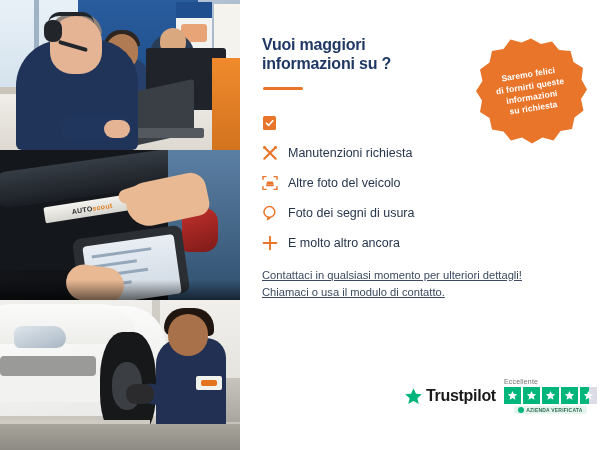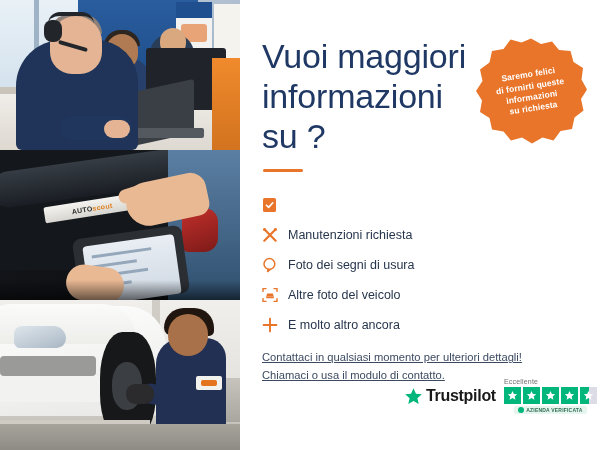--- a/index.html
+++ b/index.html
@@ -149,21 +149,21 @@
   .p3 .floor { position:absolute; left:0; bottom:0; width:240px; height:26px;
              background:linear-gradient(180deg,#a7a49c,#8e8b84); }
 
   
   .content {
     position: relative;
     flex: 1; padding: 36px 26px 0 22px;
     background:#ffffff;
   }
   .headline {
-    color:#1f3864; font-size:34px; line-height:1.18; font-weight:normal;
+    color:#1f3864; font-size:16px; line-height:1.18; font-weight:bold;
     letter-spacing:-.2px; max-width:215px;
   }
   .rule { width:40px; height:3px; background:#e8752a; margin:13px 0 0 1px; border-radius:2px; }
 
   
   .badge-wrap { position:absolute; right:13px; top:36px; width:112px; height:112px; }
   .badge-wrap svg { position:absolute; inset:0; }
   .badge-inner {
     position:absolute; inset:0; display:flex; flex-direction:column;
     align-items:center; justify-content:center; transform:rotate(-9deg);
@@ -326,41 +326,41 @@
             <circle cx="2.6" cy="2.6" r="1.5" fill="#e8752a"></circle>
             <circle cx="13.4" cy="2.6" r="1.5" fill="#e8752a"></circle>
           </svg>
         </span>
         <span class="f-txt">Manutenzioni richiesta</span>
       </li>
 
       <li class="feature">
         <span class="f-ico">
           <svg width="16" height="16" viewBox="0 0 16 16">
-            <circle cx="7.4" cy="7" r="5.4" fill="none" stroke="#e8752a" stroke-width="1.5"></circle>
-            <path d="M6.3 11.6 L5.6 14.6 L8.6 12.2" fill="none" stroke="#e8752a" stroke-width="1.5" stroke-linejoin="round"></path>
-          </svg>
-        </span>
-        <span class="f-txt">Foto dei segni di usura</span>
-      </li>
-
-      <li class="feature">
-        <span class="f-ico">
-          <svg width="16" height="16" viewBox="0 0 16 16">
             <g fill="none" stroke="#e8752a" stroke-width="1.4" stroke-linecap="round">
               <path d="M1 4.4 V1.6 H4"></path>
                 <path d="M12 1.6 H15 V4.4"></path>
               <path d="M15 11.6 V14.4 H12"></path>
                 <path d="M4 14.4 H1 V11.6"></path>
             </g>
             <path d="M4.2 9.6 h7.6 v1.6 h-7.6 z" fill="#e8752a"></path>
             <path d="M5.2 6.6 h5.6 l1 3 h-7.6 z" fill="#e8752a"></path>
           </svg>
         </span>
         <span class="f-txt">Altre foto del veicolo</span>
+      </li>
+
+      <li class="feature">
+        <span class="f-ico">
+          <svg width="16" height="16" viewBox="0 0 16 16">
+            <circle cx="7.4" cy="7" r="5.4" fill="none" stroke="#e8752a" stroke-width="1.5"></circle>
+            <path d="M6.3 11.6 L5.6 14.6 L8.6 12.2" fill="none" stroke="#e8752a" stroke-width="1.5" stroke-linejoin="round"></path>
+          </svg>
+        </span>
+        <span class="f-txt">Foto dei segni di usura</span>
       </li>
 
       <li class="feature">
         <span class="f-ico">
           <svg width="16" height="16" viewBox="0 0 16 16">
             <path d="M8 1.6 V14.4 M1.6 8 H14.4" stroke="#e8752a" stroke-width="1.9" stroke-linecap="round"></path>
           </svg>
         </span>
         <span class="f-txt">E molto altro ancora</span>
       </li>

